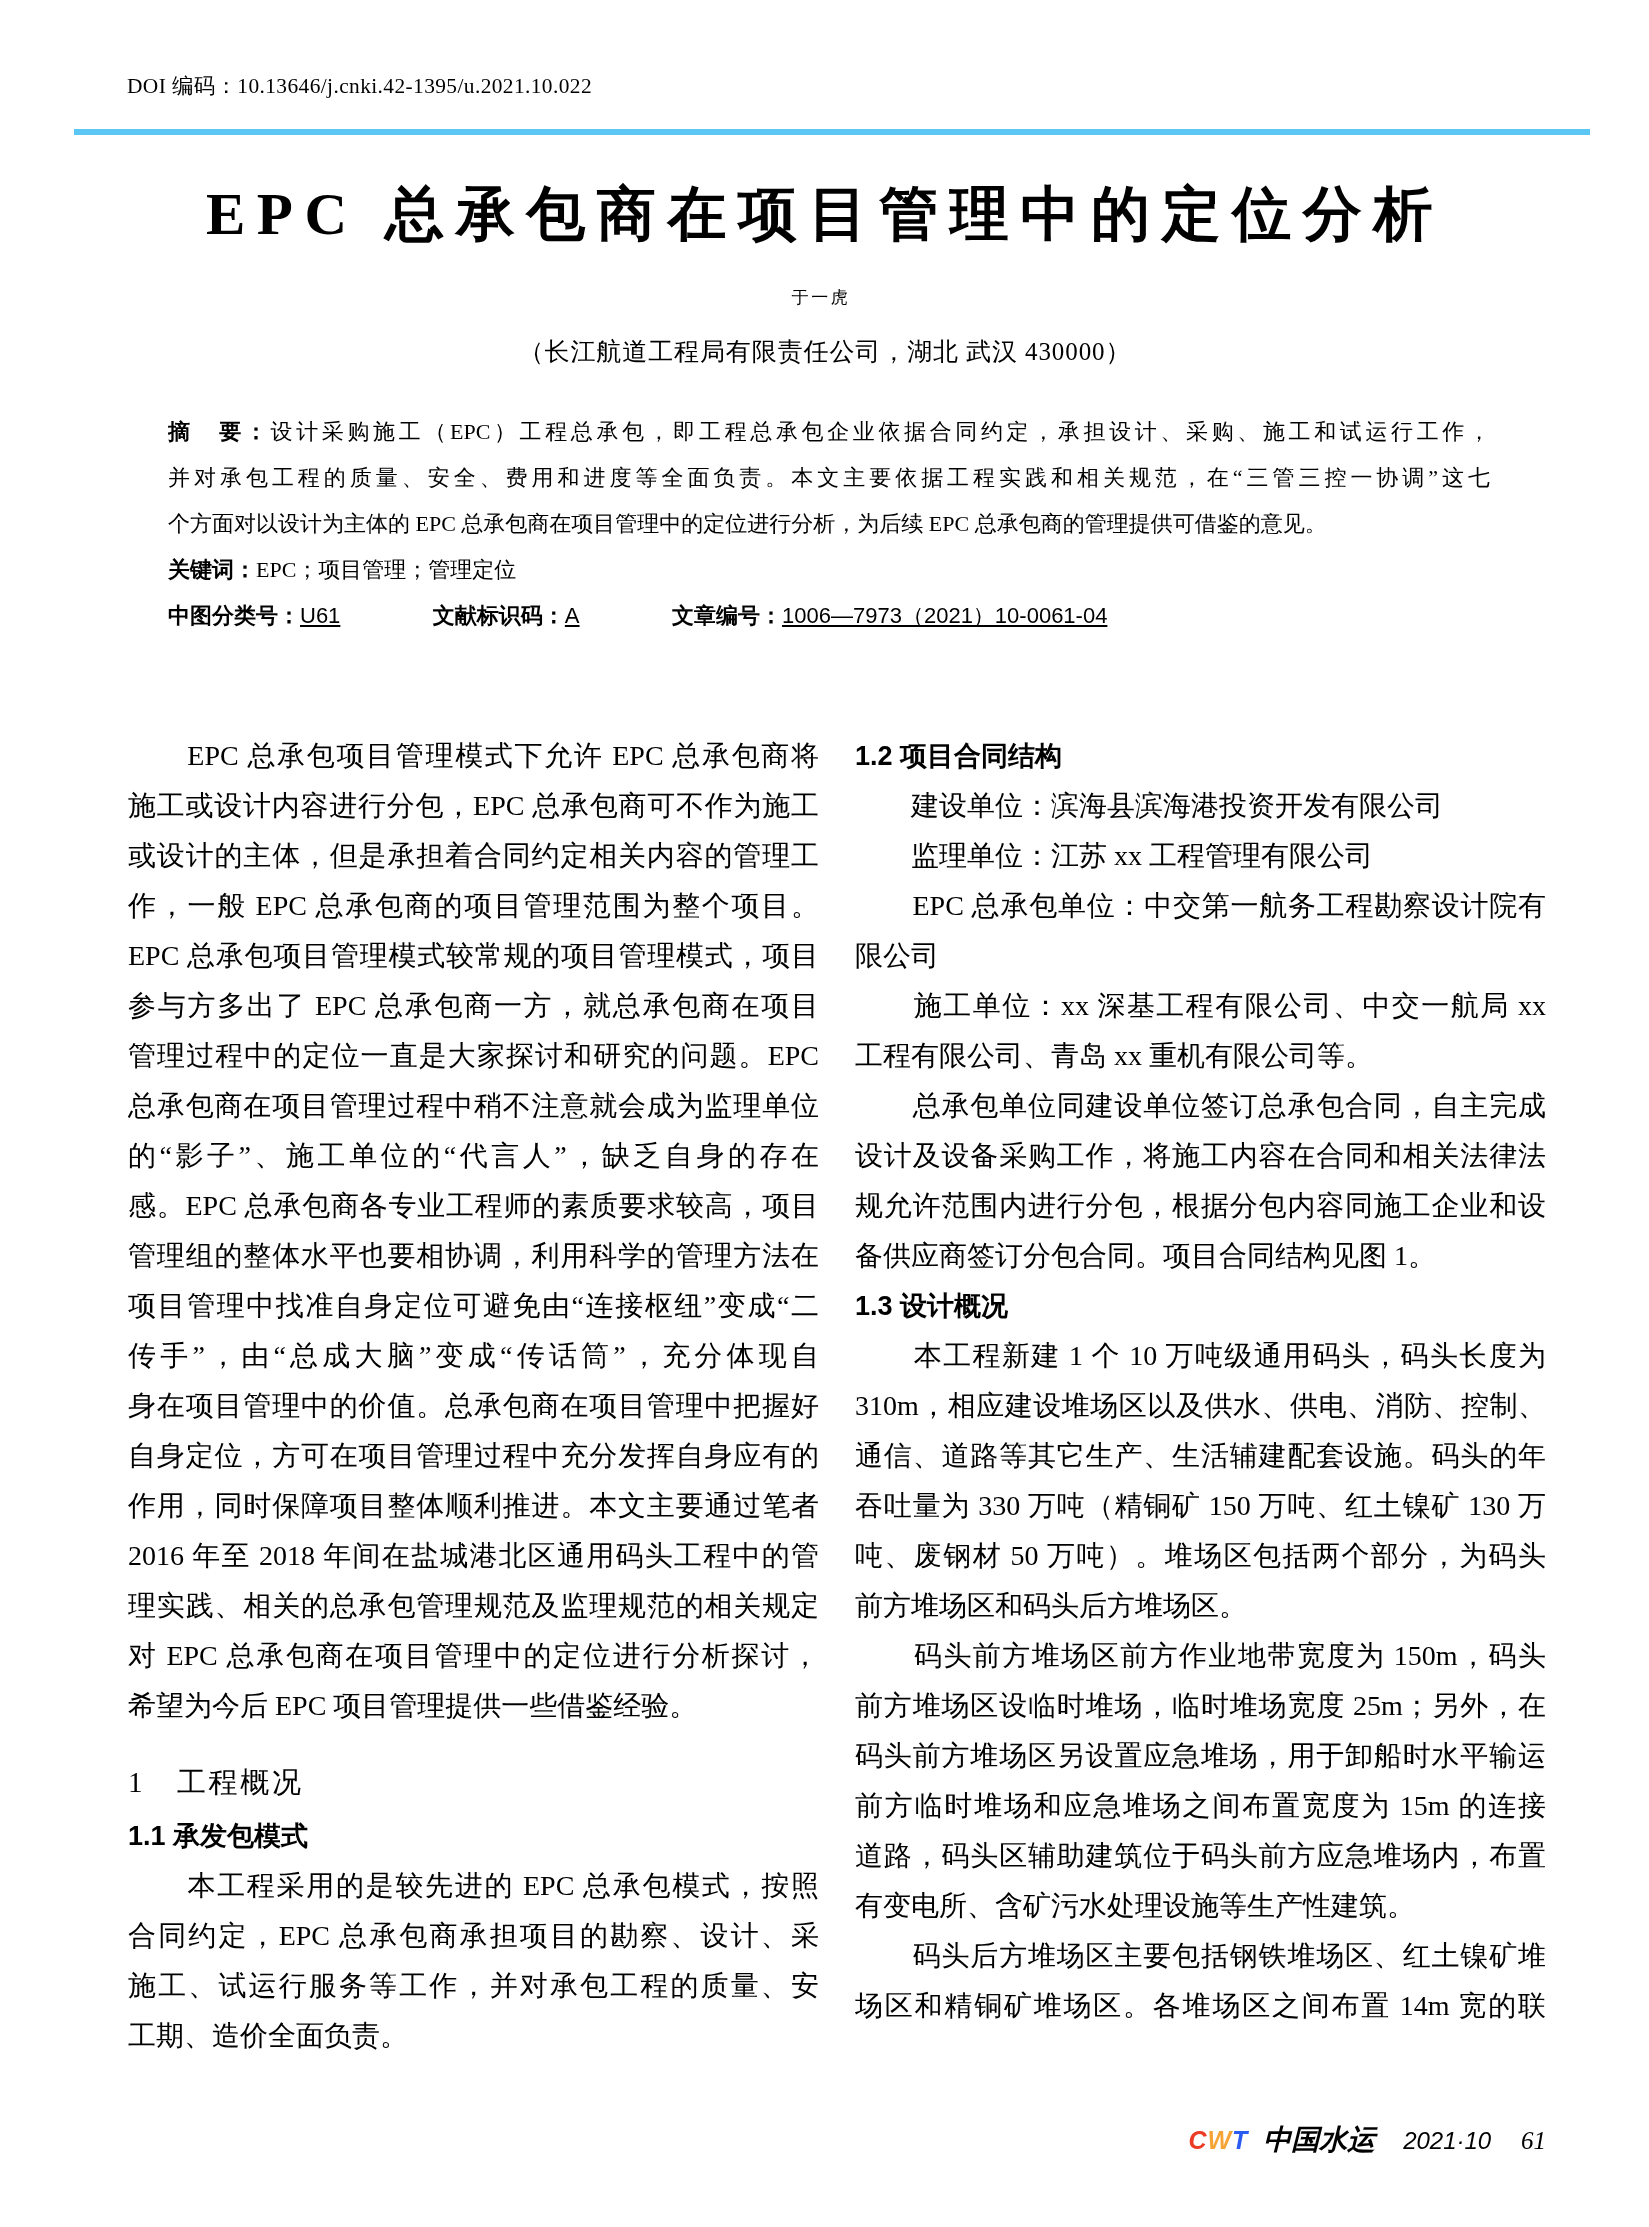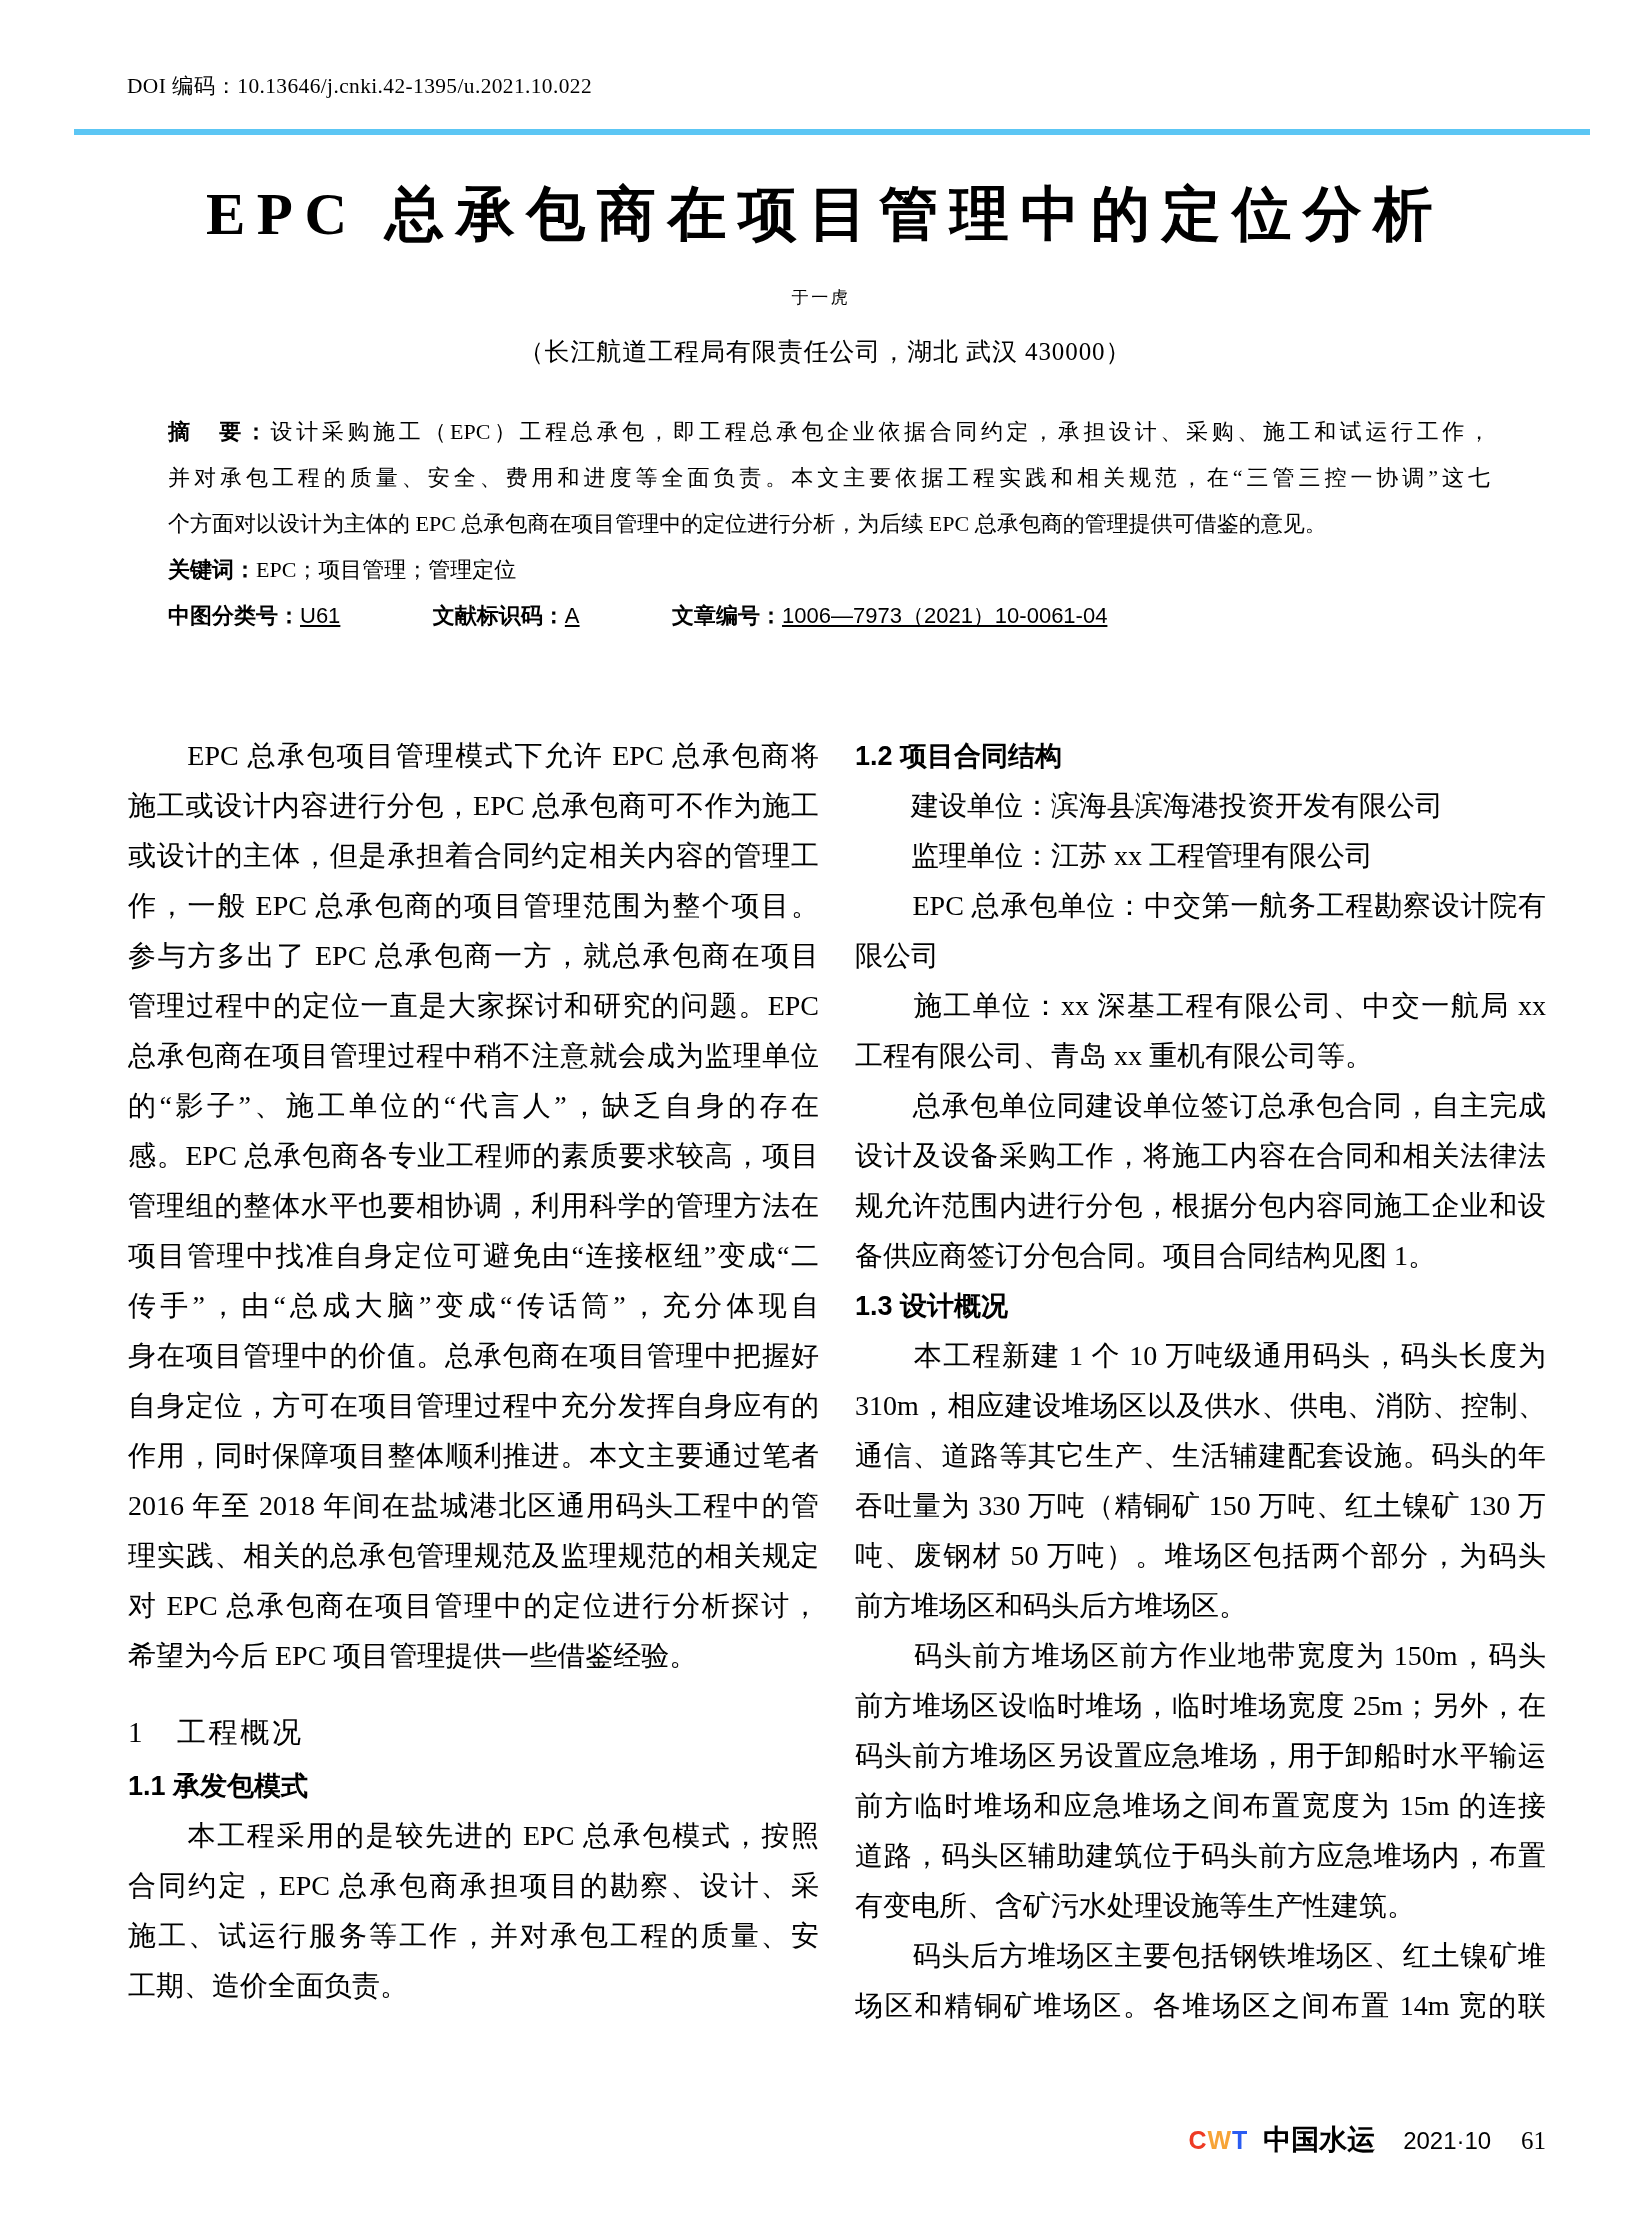--- a/index.html
+++ b/index.html
@@ -65,21 +65,21 @@
     letter-spacing:2.7px; margin-top:22px;
     font-family:"Liberation Serif","DejaVu Serif",serif;
   }
   .h-hei {
     font-size:27px; height:50px; line-height:50px;
     font-family:"Liberation Sans","DejaVu Sans",sans-serif;
     font-weight:bold;
   }
   .footer {
     position:absolute; left:855px; top:2121px; width:691px;
-    text-align:right; white-space:nowrap;
+    text-align:right; white-space:nowrap;font-style:italic;
   }
   .logo {
     font-family:"Liberation Sans","DejaVu Sans",sans-serif;
     font-weight:bold; font-size:25px; letter-spacing:0.9px;
   }
   .logo .lc { color:var(--logo-c,#ee3b25); }
   .logo .lw { color:var(--logo-w,#f7a437); }
   .logo .lt { color:var(--logo-t,#2a5cf2); }
   .journal {
     font-family:"Liberation Sans","DejaVu Sans",sans-serif;
@@ -123,20 +123,21 @@
       <span class="group"><span class="lbl">文献标识码：</span><span class="val">A</span></span>
       <span class="group"><span class="lbl">文章编号：</span><span class="val">1006—7973（2021）10-0061-04</span></span>
     </div>
   </div>
 
   <div class="col col-left">
       <div class="bodyline jl">　　EPC 总承包项目管理模式下允许 EPC 总承包商将</div>
       <div class="bodyline jl">施工或设计内容进行分包，EPC 总承包商可不作为施工</div>
       <div class="bodyline jl">或设计的主体，但是承担着合同约定相关内容的管理工</div>
       <div class="bodyline jl">作，一般 EPC 总承包商的项目管理范围为整个项目。</div>
+      <div class="bodyline jl">EPC 总承包项目管理模式较常规的项目管理模式，项目</div>
       <div class="bodyline jl">参与方多出了 EPC 总承包商一方，就总承包商在项目</div>
       <div class="bodyline jl">管理过程中的定位一直是大家探讨和研究的问题。EPC</div>
       <div class="bodyline jl">总承包商在项目管理过程中稍不注意就会成为监理单位</div>
       <div class="bodyline jl">的“影子”、施工单位的“代言人”，缺乏自身的存在</div>
       <div class="bodyline jl">感。EPC 总承包商各专业工程师的素质要求较高，项目</div>
       <div class="bodyline jl">管理组的整体水平也要相协调，利用科学的管理方法在</div>
       <div class="bodyline jl">项目管理中找准自身定位可避免由“连接枢纽”变成“二</div>
       <div class="bodyline jl">传手”，由“总成大脑”变成“传话筒”，充分体现自</div>
       <div class="bodyline jl">身在项目管理中的价值。总承包商在项目管理中把握好</div>
       <div class="bodyline jl">自身定位，方可在项目管理过程中充分发挥自身应有的</div>

